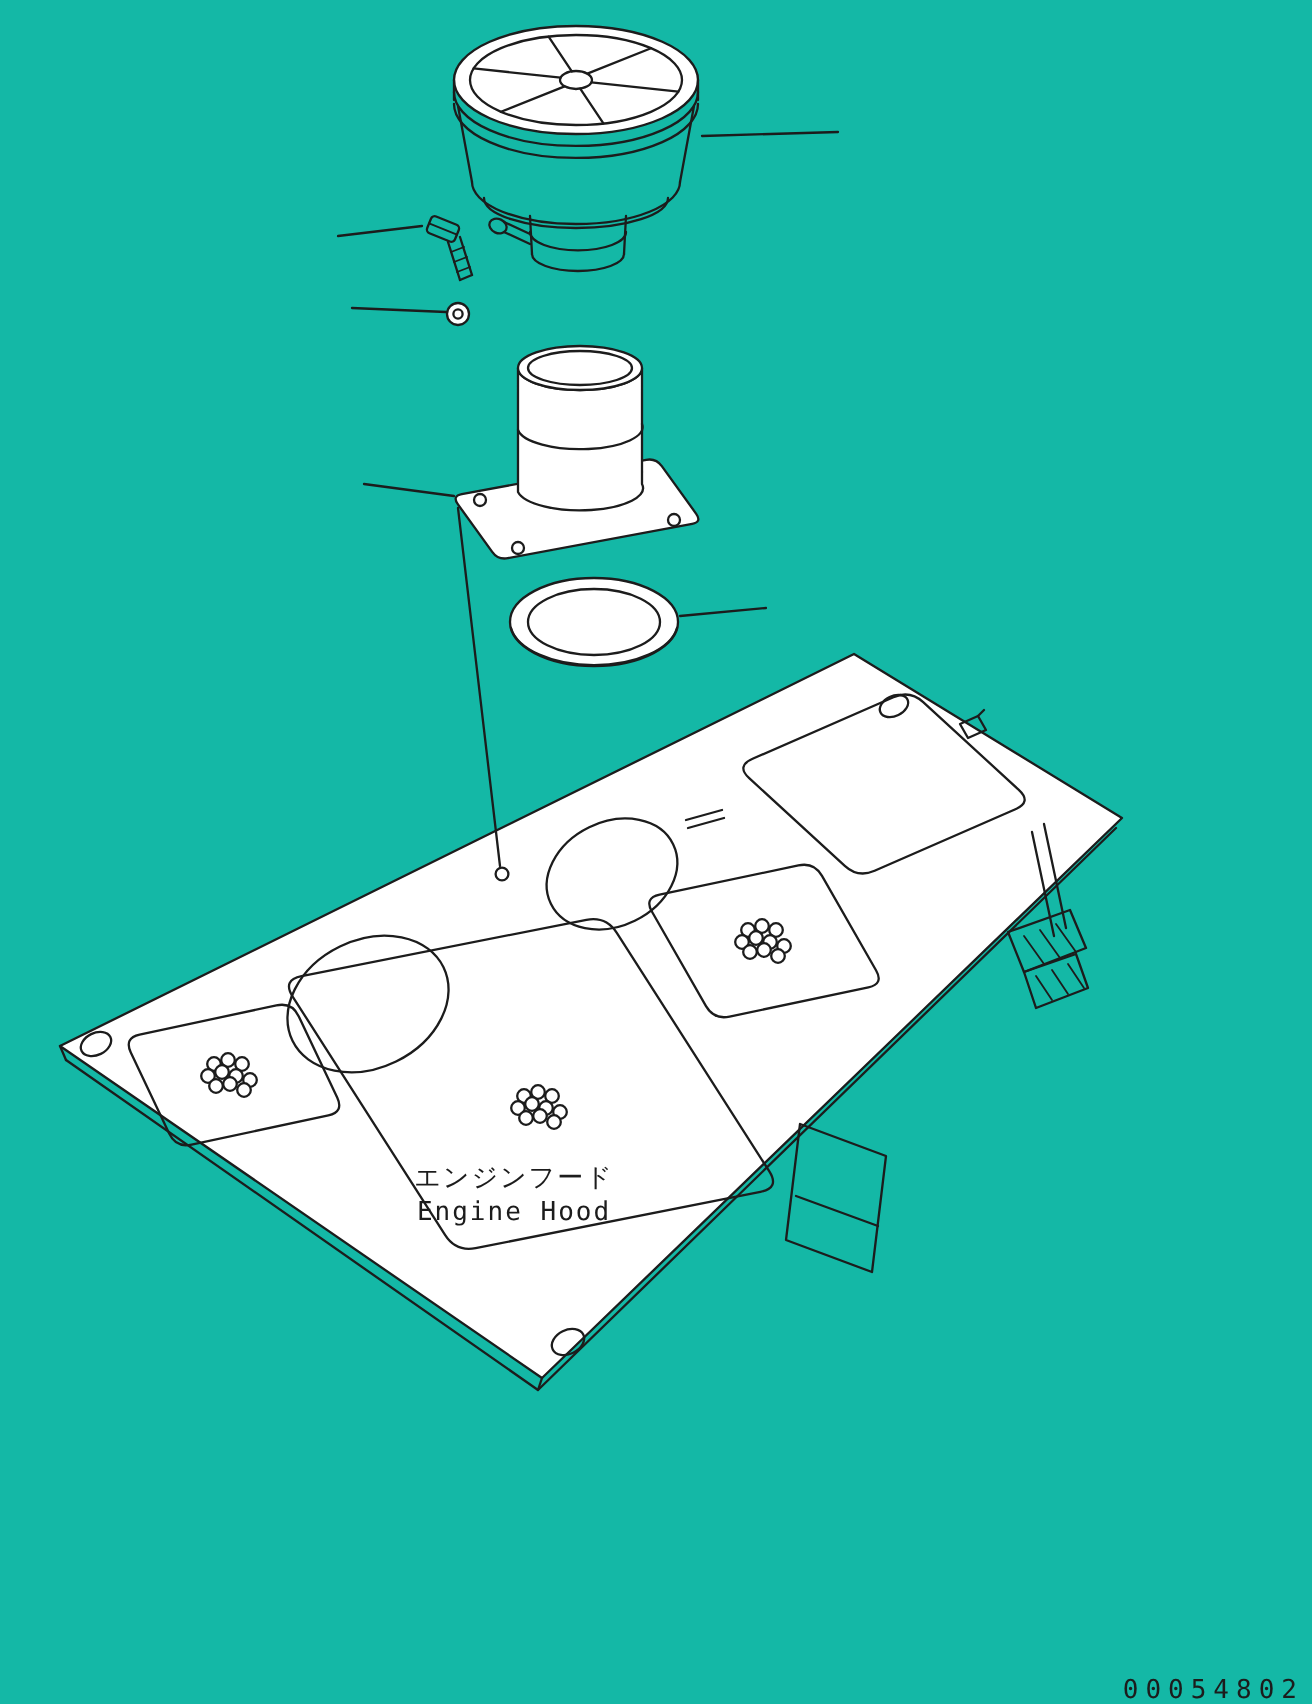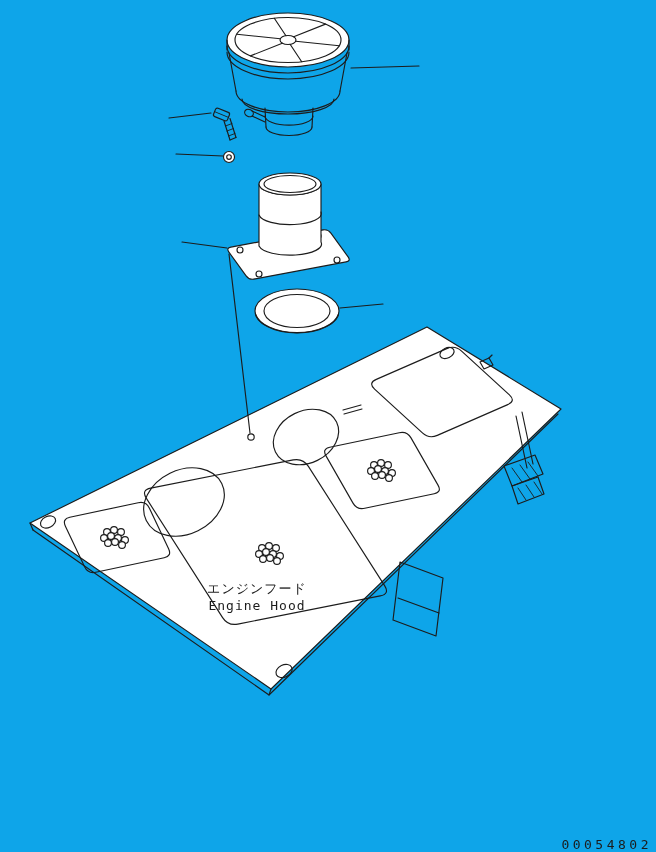--- a/index.html
+++ b/index.html
@@ -5,21 +5,21 @@
   html, body {
     margin: 0;
     padding: 0;
     background: #ffffff;
     font-family: "DejaVu Sans Mono", "Liberation Mono", monospace;
   }
   .stage {
     position: relative;
     width: 656px;
     height: 852px;
-    background: #0ea5e9;
+    background: #14b8a6;
     overflow: hidden;
   }
   svg { display: block; }
   .d path, .d line, .d ellipse, .d circle, .d rect, .d polygon {
     stroke: #1c1c1c;
     stroke-width: 1.15;
     fill: none;
     stroke-linecap: round;
     stroke-linejoin: round;
   }

